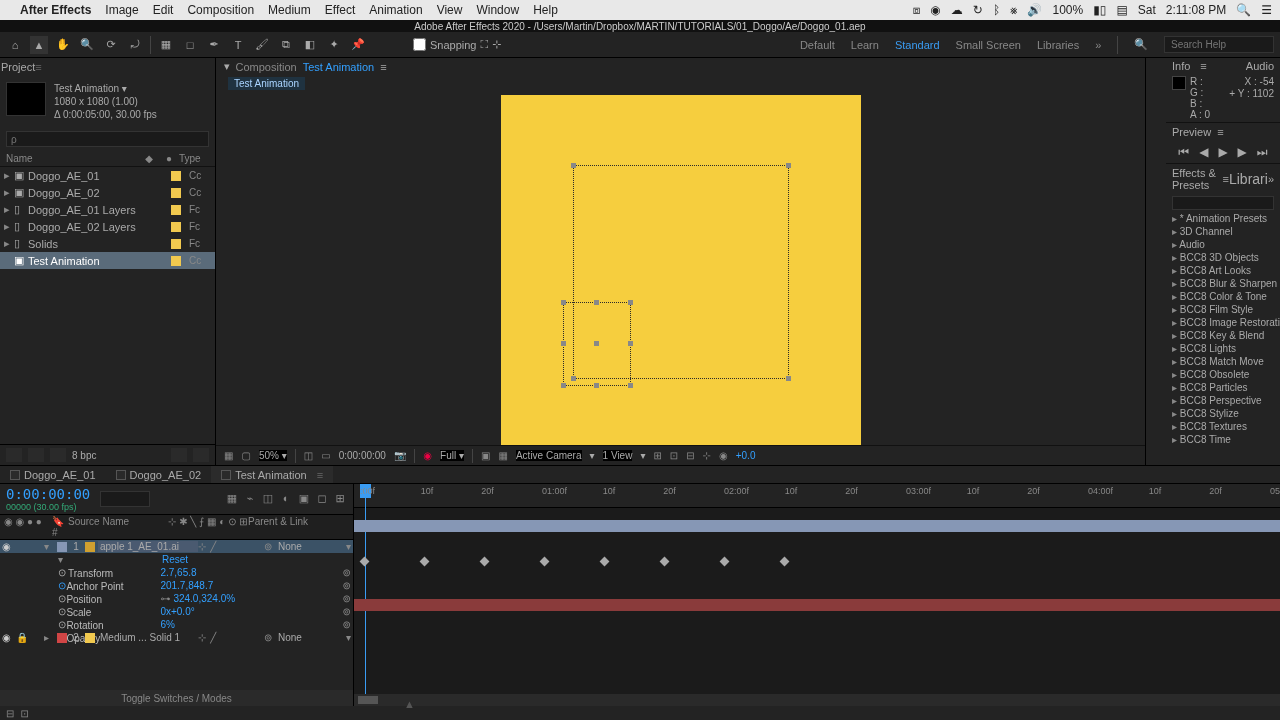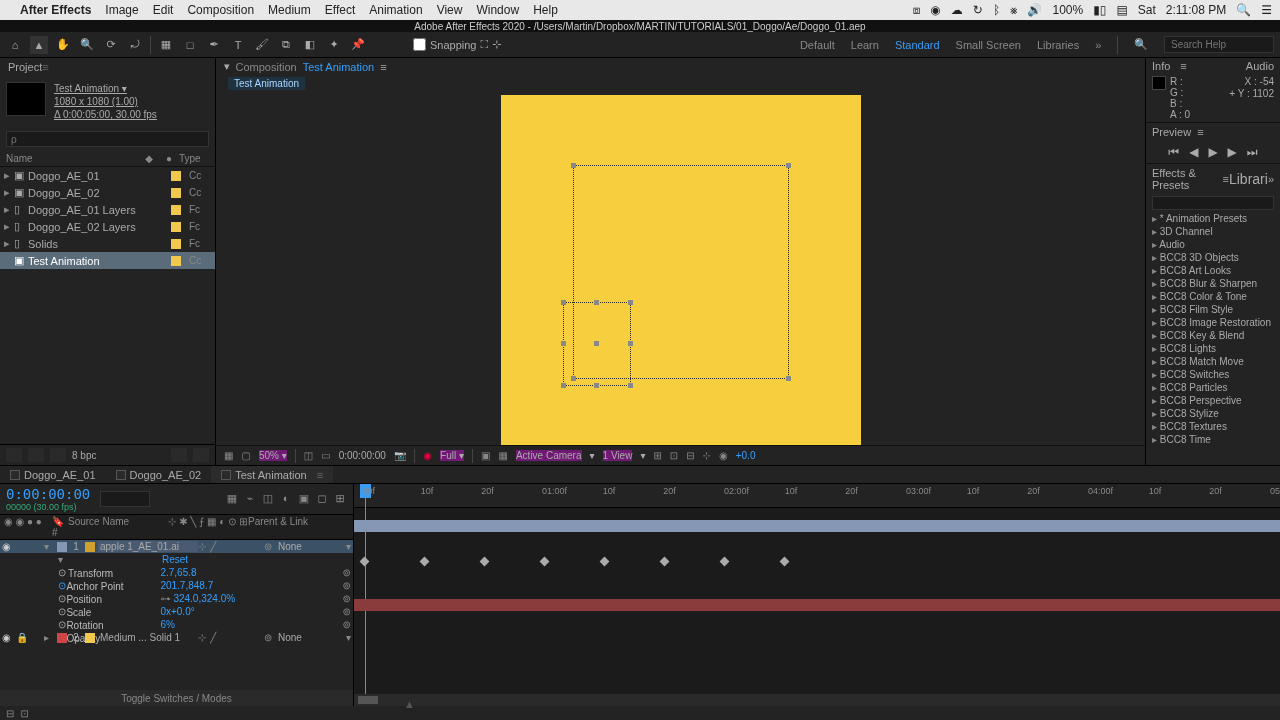--- a/index.html
+++ b/index.html
@@ -17,23 +17,23 @@
 .tool.sel { background: #333; }
 .toolbar-sep { width: 1px; height: 18px; background: #444; }
 .snapping-area { display: flex; align-items: flex-end; gap: 4px; margin-left: 40px; color: #aaa; }
 .workspace-tabs { margin-left: auto; display: flex; gap: 16px; align-items: center; font-size: 11px; }
 .workspace-tabs .ws { color: #888; }
 .workspace-tabs .ws.active { color: #3a9cf3; }
 .search-help { background: #1a1a1a; border: 1px solid #333; padding: 2px 18px 2px 6px; color: #888; width: 110px; font-size: 10px; }
 
 .main-row { display: flex; height: 407px; }
 .left-col { width: 216px; background: #232323; display: flex; flex-direction: column; border-right: 1px solid #000; }
-.panel-tab { background: #232323; color: #aaa; font-size: 11px; padding: 3px 8px; display: flex; align-items: center; gap: 0; }
+.panel-tab { background: #232323; color: #aaa; font-size: 11px; padding: 3px 1px; display: flex; align-items: center; gap: 0; }
 .panel-tab .ham { color: #666; }
-.proj-head { padding: 6px; display: flex; gap: 8px; text-decoration: underline; }
+.proj-head { padding: 6px; display: flex; gap: 8px; }
 .thumb { width: 40px; height: 34px; background: #000; border: 1px solid #333; }
 .proj-meta { font-size: 10px; color: #aaa; line-height: 13px; }
 .proj-search { margin: 4px 6px; background: #1a1a1a; border: 1px solid #333; height: 16px; padding: 1px 4px; font-size: 10px; color: #888; }
 .proj-header-row { display: flex; font-size: 10px; color: #888; padding: 2px 6px; border-bottom: 1px solid #111; }
 .proj-header-row .n { flex: 1; }
 .proj-header-row .cdot { width: 20px; text-align: center; }
 .proj-header-row .t { width: 30px; }
 .proj-item { display: flex; align-items: center; padding: 2px 4px; font-size: 11px; }
 .proj-item.sel { background: #5a6b7a; color: #fff; }
 .proj-item .tw { width: 10px; color: #888; }
@@ -50,24 +50,24 @@
 .crumb { display: flex; align-items: center; gap: 6px; color: #aaa; }
 .crumb .act { color: #33a0ff; }
 .center-subrow { padding: 2px 12px; }
 .center-subrow span { background: #1f3240; color: #aad4ff; padding: 1px 6px; font-size: 10px; }
 .viewer { flex: 1; position: relative; display: flex; align-items: flex-start; justify-content: center; padding-top: 4px; overflow: hidden; }
 .canvas { width: 360px; height: 360px; background: #f6ce3e; position: relative; }
 .marquee { position: absolute; border: 1px dotted #2a2a2a; }
 .hndl { position: absolute; width: 5px; height: 5px; background: #888; }
 .center-bottom { height: 20px; display: flex; align-items: center; gap: 8px; padding: 0 8px; font-size: 10px; color: #aaa; background: #232323; border-top: 1px solid #111; }
 .center-bottom .sep { width: 1px; height: 14px; background: #444; }
-.center-bottom select, .center-bottom .dd { background: #701a75; color: #aaa; border: none; font-size: 10px; }
+.center-bottom select, .center-bottom .dd { background: #000000; color: #aaa; border: none; font-size: 10px; }
 .cb-icon { color: #888; }
 
-.right-col { width: 135px; background: #232323; display: flex; flex-direction: column; border-left: 1px solid #000; }
+.right-col { width: 135px; background: #232323; display: flex; flex-direction: column; border-left: 1px solid #000; padding-left: 20px; }
 .rtabs { display: flex; gap: 10px; padding: 2px 6px; font-size: 11px; }
 .info-block { padding: 2px 6px; font-size: 10px; display: flex; }
 .rgba { line-height: 11px; color: #aaa; }
 .info-xy { margin-left: auto; text-align: right; line-height: 12px; }
 .undo-block { padding: 2px 6px; font-size: 10px; color: #aaa; line-height: 12px; }
 .sec-header { padding: 3px 6px; font-size: 11px; display: flex; align-items: center; border-top: 1px solid #111; }
 .preview-ctrls { display: flex; justify-content: center; gap: 10px; padding: 4px; font-size: 12px; }
 .ep-search { margin: 2px 6px; background: #1a1a1a; border: 1px solid #333; height: 14px; font-size: 10px; padding: 1px 4px; color: #888; }
 .ep-list { overflow-y: auto; font-size: 10px; flex: 1; }
 .ep-item { padding: 1px 6px; white-space: nowrap; }
@@ -373,21 +373,21 @@
         <div class="ep-item">Audio</div>
         <div class="ep-item">BCC8 3D Objects</div>
         <div class="ep-item">BCC8 Art Looks</div>
         <div class="ep-item">BCC8 Blur &amp; Sharpen</div>
         <div class="ep-item">BCC8 Color &amp; Tone</div>
         <div class="ep-item">BCC8 Film Style</div>
         <div class="ep-item">BCC8 Image Restoration</div>
         <div class="ep-item">BCC8 Key &amp; Blend</div>
         <div class="ep-item">BCC8 Lights</div>
         <div class="ep-item">BCC8 Match Move</div>
-        <div class="ep-item">BCC8 Switches</div>
+        <div class="ep-item">BCC8 Obsolete</div>
         <div class="ep-item">BCC8 Particles</div>
         <div class="ep-item">BCC8 Perspective</div>
         <div class="ep-item">BCC8 Stylize</div>
         <div class="ep-item">BCC8 Textures</div>
         <div class="ep-item">BCC8 Time</div>
       </div>
   </div>
 </div>
 
 <div class="timeline">

